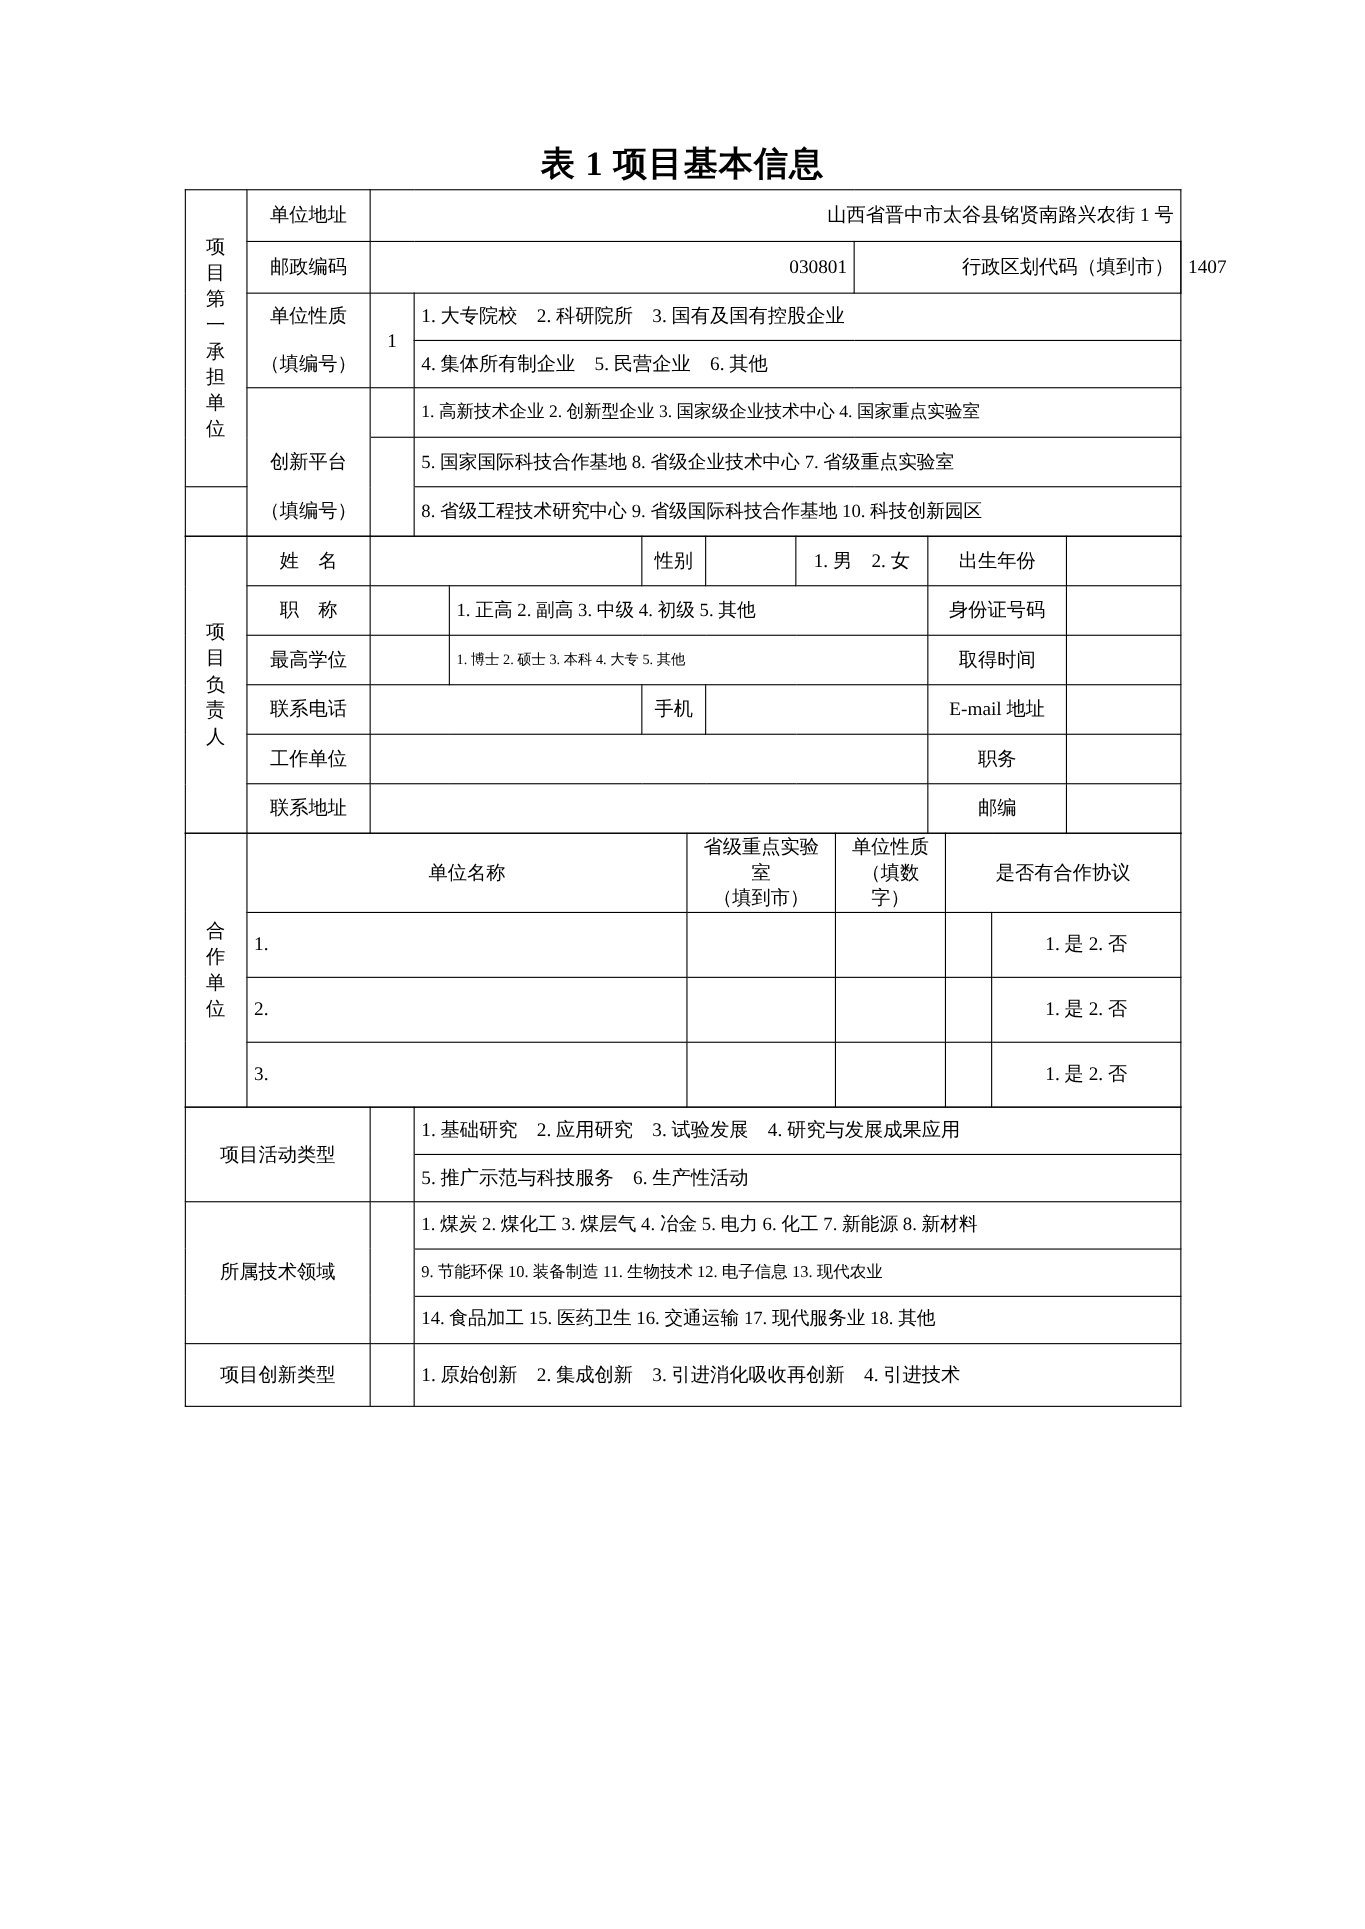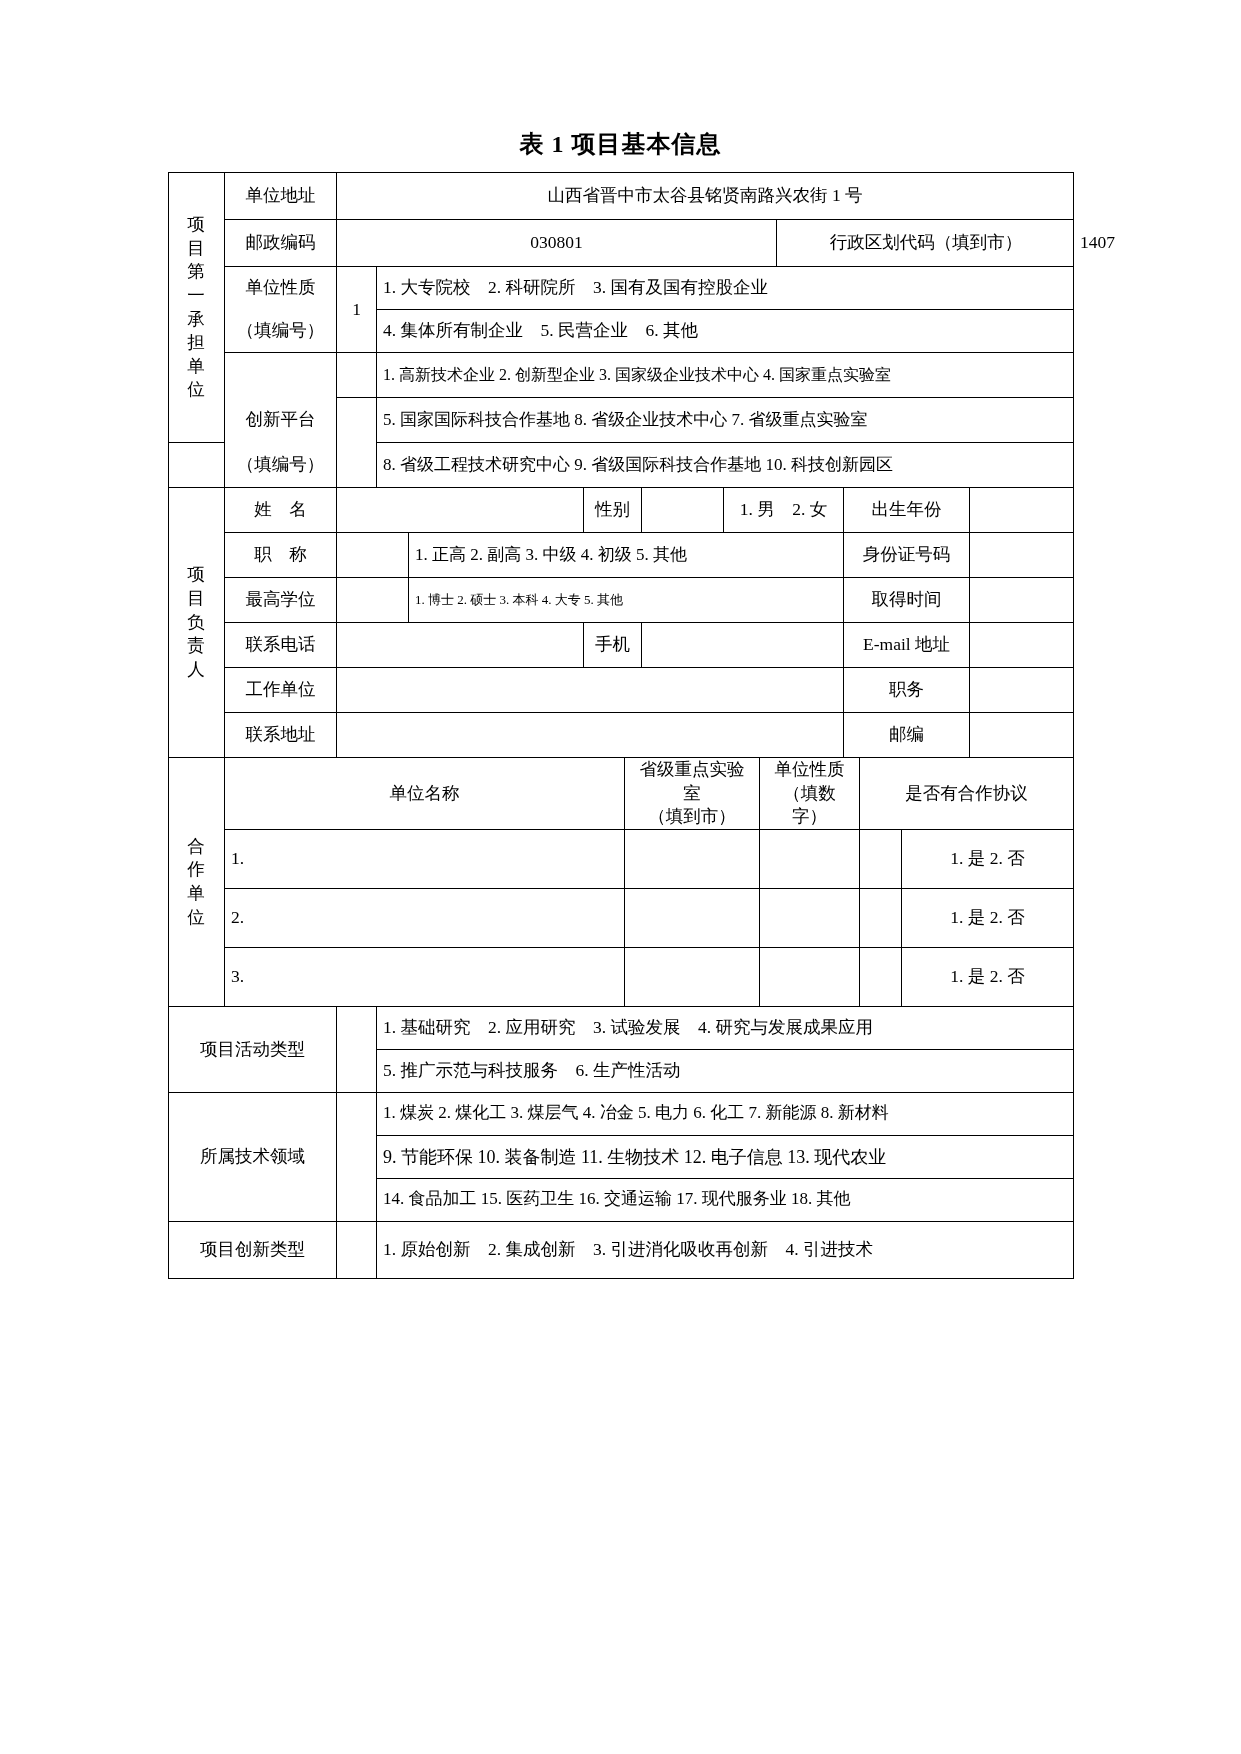--- a/index.html
+++ b/index.html
@@ -19,21 +19,21 @@
     padding: 0;
     background: #ffffff;
     overflow: hidden;
   }
   .title {
     position: absolute;
     top: 128px;
     left: 0;
     width: 1241px;
     text-align: center;
-    font-size: 24px;
+    font-size: 31px;
     font-weight: bold;
     letter-spacing: 1px;
   }
   .sheet {
     position: absolute;
     top: 172px;
     left: 168px;
     width: 905px;
   }
   table.form {
@@ -60,21 +60,21 @@
   }
   .lbl {
     text-align: center;
     white-space: nowrap;
   }
   .lbl2 {
     text-align: center;
     line-height: 1.3;
   }
   .val {
-    text-align: center;
+    text-align: right;
     padding-left: 10px;
     border-radius: 21px;
   }
   .opts {
     text-align: left;
     padding-left: 8px;
     white-space: nowrap;
   }
   .ctr {
     text-align: center;
@@ -292,21 +292,21 @@
         <td class="nb-t blankcell" style="height:42px"></td>
         <td class="opts" style="height:42px">5. 推广示范与科技服务　6. 生产性活动</td>
       </tr>
       <tr>
         <td class="ctr" rowspan="3">所属技术领域</td>
         <td class="nb-b blankcell" style="height:42px"></td>
         <td class="opts" style="height:42px;font-size:17px">1. 煤炭 2. 煤化工 3. 煤层气 4. 冶金 5. 电力 6. 化工 7. 新能源 8. 新材料</td>
       </tr>
       <tr>
         <td class="nb-t nb-b blankcell" style="height:42px"></td>
-        <td class="opts" style="height:42px;font-size:18px">9. 节能环保 10. 装备制造 11. 生物技术 12. 电子信息 13. 现代农业</td>
+        <td class="opts" style="height:42px;font-size:15px">9. 节能环保 10. 装备制造 11. 生物技术 12. 电子信息 13. 现代农业</td>
       </tr>
       <tr>
         <td class="nb-t blankcell" style="height:42px"></td>
         <td class="opts" style="height:42px;font-size:17px">14. 食品加工 15. 医药卫生 16. 交通运输 17. 现代服务业 18. 其他</td>
       </tr>
       <tr>
         <td class="ctr" style="height:56px">项目创新类型</td>
         <td class="blankcell" style="height:56px"></td>
         <td class="opts" style="height:56px">1. 原始创新　2. 集成创新　3. 引进消化吸收再创新　4. 引进技术</td>
       </tr>

